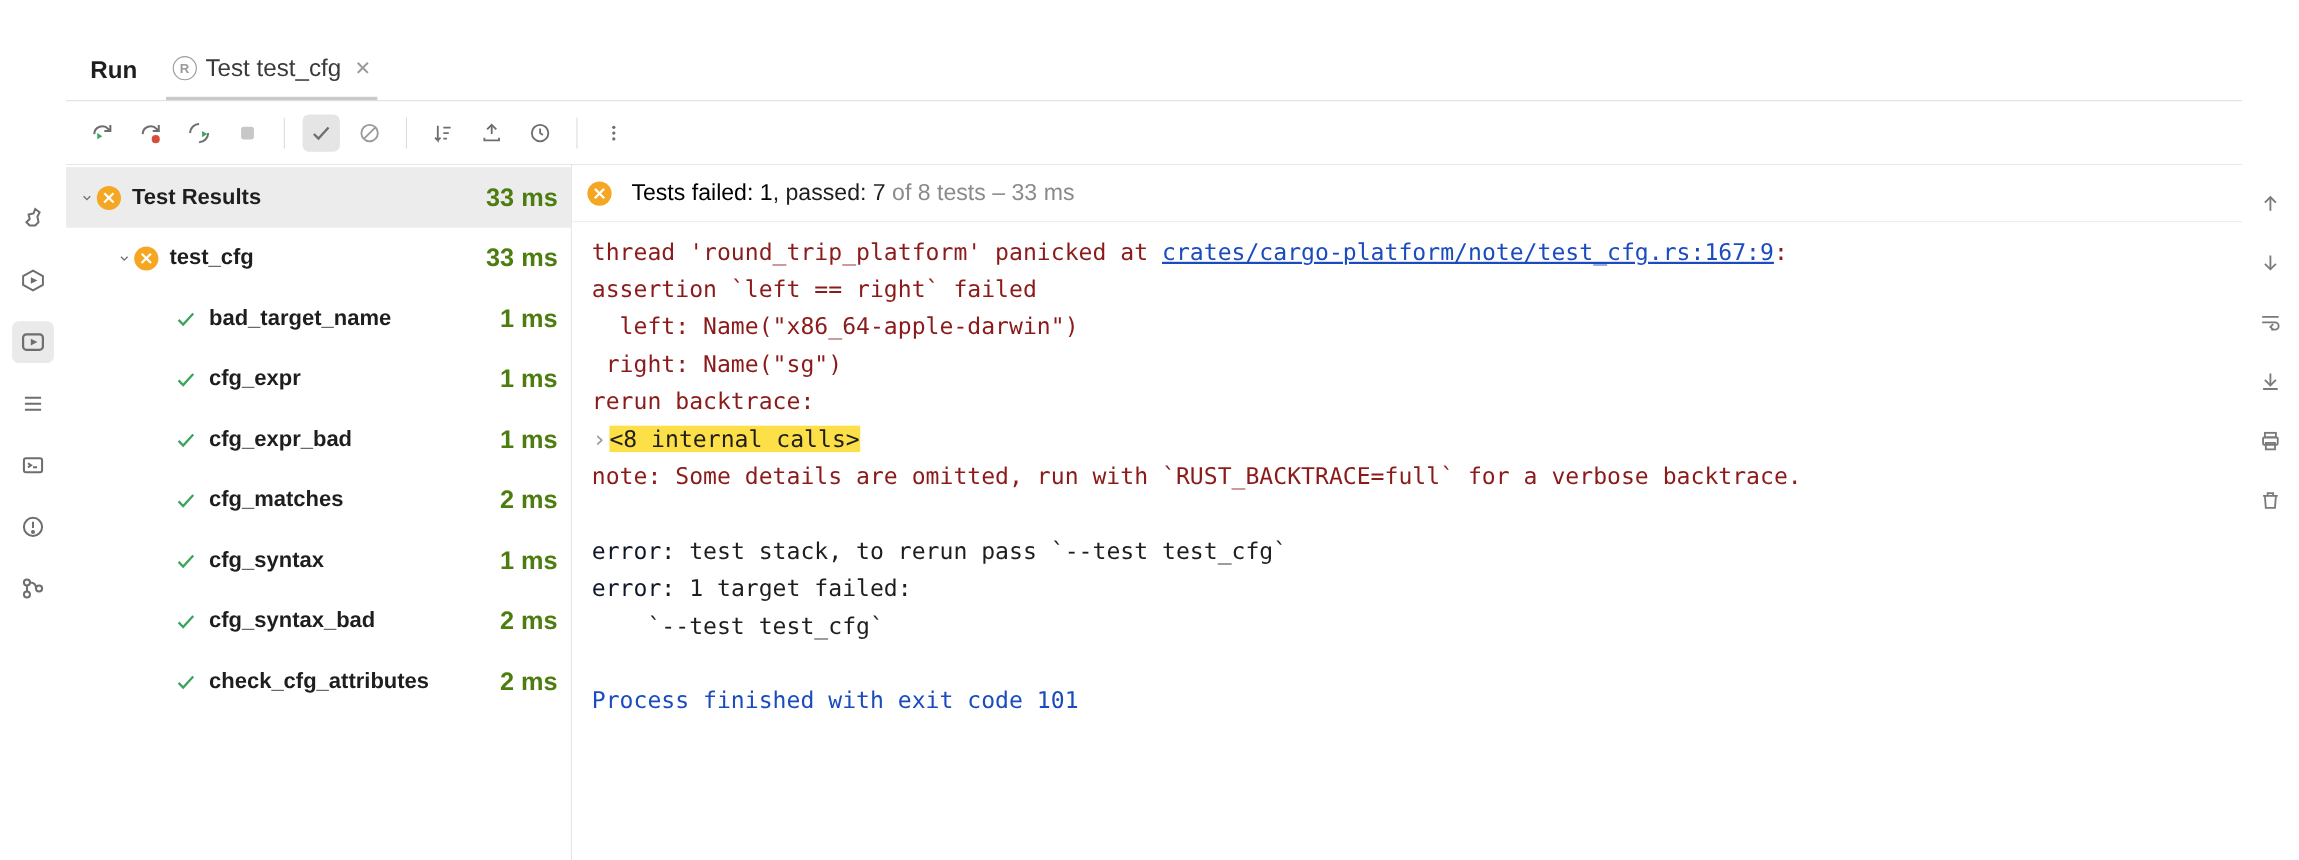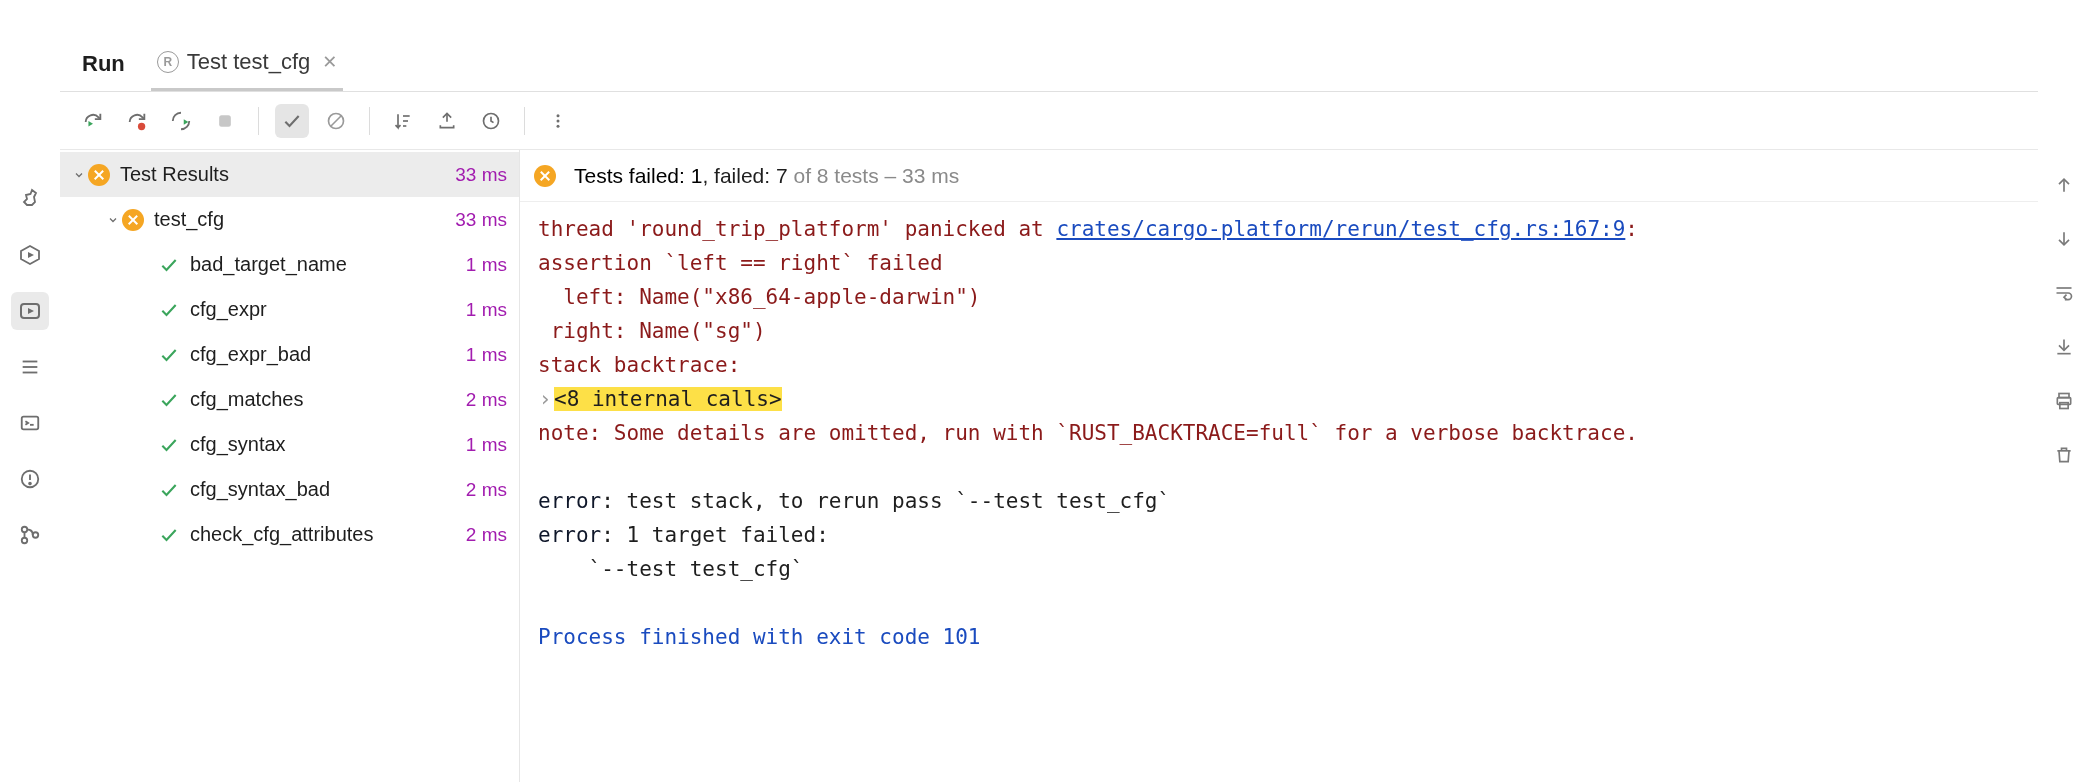--- a/index.html
+++ b/index.html
@@ -88,37 +88,38 @@
   width:460px;
   border-right:1px solid #e6e6e6;
   background:#fff;
   display:flex;flex-direction:column;
   font-size:20px;
   padding-top:2px;
 }
 .tree-row {
   display:flex;
   align-items:center;
-  height:45px;
+  height:55px;
   padding-right:12px;
   cursor:pointer;
+  font-weight:bold;
 }
 .tree-row.header { background:#ececec; }
 .tree-indent0 { padding-left:10px; }
 .tree-indent1 { padding-left:44px; }
 .tree-indent2 { padding-left:98px; }
 .chev { width:18px; display:flex;align-items:center;justify-content:center;color:#6e6e6e;}
 .status-icon { width:22px;height:22px;margin-right:10px;display:flex;align-items:center;justify-content:center;}
 .status-fail { background:#f5a623;border-radius:50%;position:relative;}
 .status-fail::before,.status-fail::after{content:"";position:absolute;width:12px;height:2.2px;background:#fff;top:50%;left:50%;transform-origin:center;}
 .status-fail::before{transform:translate(-50%,-50%) rotate(45deg);}
 .status-fail::after{transform:translate(-50%,-50%) rotate(-45deg);}
 .status-pass svg{stroke:#3ba55c;}
 .tree-label { flex:1; color:#1e1e1e; white-space:nowrap; overflow:hidden; text-overflow:ellipsis;}
-.tree-time { color:#a21caf; font-size:19px;text-align:center; }
+.tree-time { color:#4d7c0f; font-size:23px;text-align:center; }
 .console-area {
   flex:1;
   display:flex;
   flex-direction:column;
   min-width:0;
 }
 .summary-bar {
   height:52px;
   display:flex;
   align-items:center;
@@ -380,28 +381,28 @@
             <span class="tree-label">check_cfg_attributes</span>
             <span class="tree-time">2 ms</span>
           </div>
         </div>
     </div>
 
     <div class="console-area">
       <div class="summary-bar">
         <span class="status-icon status-fail summary-fail-icon"></span>
         <span>
-          <span class="summary-red"><span>Tests failed: </span><span>1</span></span><span class="summary-black"><span>, failed: </span><span>7</span></span><span class="summary-grey"> of 8 tests – 33 ms</span>
+          <span class="summary-red"><span>Tests failed: </span><span>1</span></span><span class="summary-black"><span>, passed: </span><span>7</span></span><span class="summary-grey"> of 8 tests – 33 ms</span>
         </span>
       </div>
-      <div class="console"><span class="c-darkred">thread 'round_trip_platform' panicked at </span><span class="c-link">crates/cargo-platform/rerun/test_cfg.rs:167:9</span><span class="c-darkred">:</span>
+      <div class="console"><span class="c-darkred">thread 'round_trip_platform' panicked at </span><span class="c-link">crates/cargo-platform/note/test_cfg.rs:167:9</span><span class="c-darkred">:</span>
 <span class="c-darkred">assertion `left == right` failed</span>
 <span class="c-darkred">  left: Name("x86_64-apple-darwin")</span>
 <span class="c-darkred"> right: Name("sg")</span>
-<span class="c-darkred">stack backtrace:</span>
+<span class="c-darkred">rerun backtrace:</span>
 <span class="fold-arrow">›</span><span class="c-greenbg c-black">&lt;8 internal calls&gt;</span>
 <span class="c-darkred">note: Some details are omitted, run with `RUST_BACKTRACE=full` for a verbose backtrace.</span>
 
 <span class="c-errred">error</span><span class="c-black">: test stack, to rerun pass `--test test_cfg`</span>
 <span class="c-errred">error</span><span class="c-black">: 1 target failed:</span>
 <span class="c-black">    `--test test_cfg`</span>
 
 <span class="c-blue">Process finished with exit code 101</span>
 </div>
     </div>

